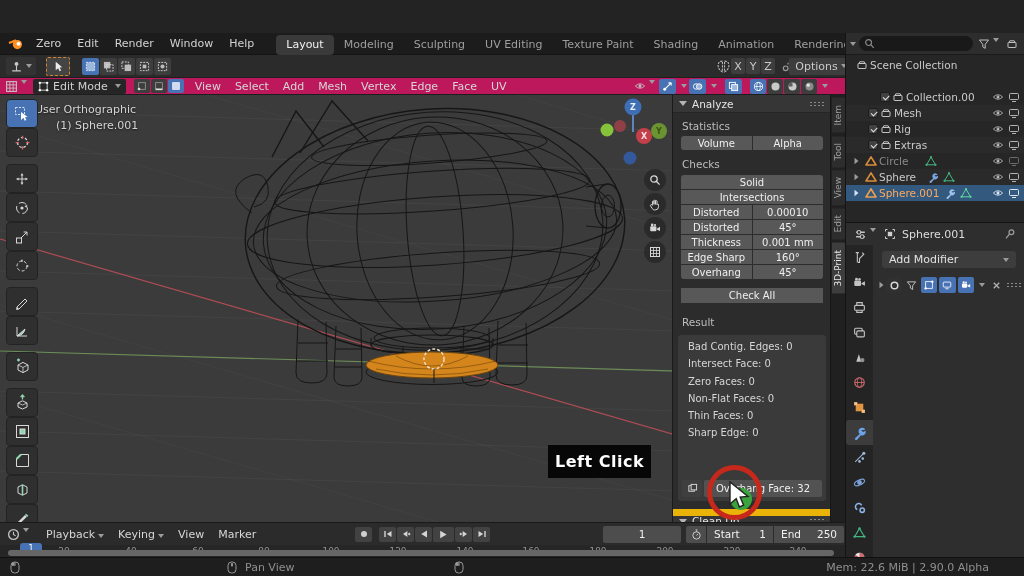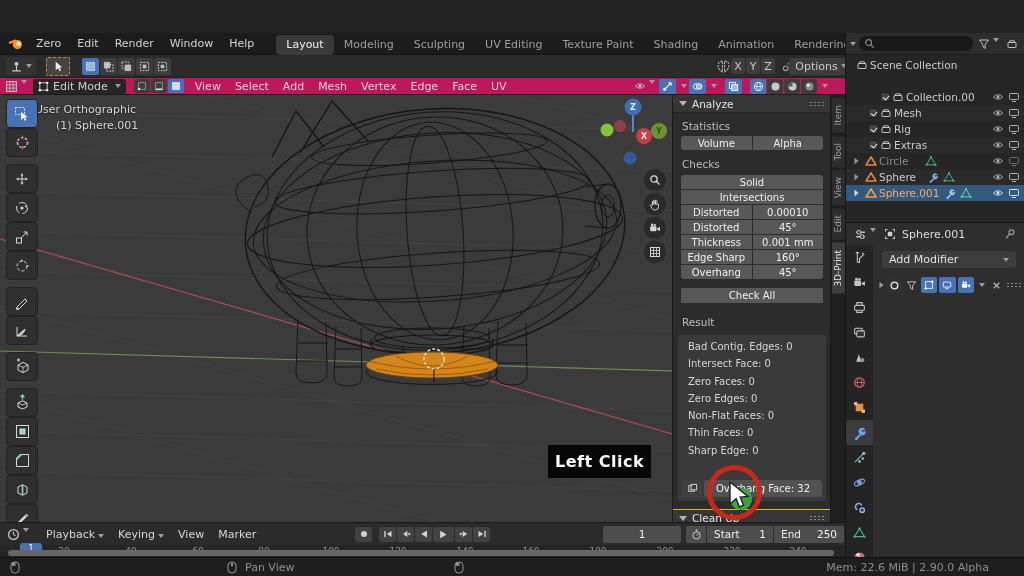--- a/index.html
+++ b/index.html
@@ -640,35 +640,34 @@
     <div class="pair" style="top:170px">
         <span class="pbtn" style="border-radius:0 0 0 3px">Overhang</span>
         <span class="pbtn" style="border-radius:0 0 3px 0">45°</span>
       </div>
     <div class="pbtn abs" style="left:8px;top:193px;width:142px;height:15px;border-radius:0">Check All</div>
     <div class="sect" style="top:221px">Result</div>
     <div class="abs" style="left:5px;top:240px;width:148px;height:166px;background:#3a3a3a;border-radius:3px;padding-top:3px">
       <div class="rrow">Bad Contig. Edges: 0</div>
       <div class="rrow">Intersect Face: 0</div>
       <div class="rrow">Zero Faces: 0</div>
-      <div class="rrow">Zero Edges: 0</div>
       <div class="rrow">Non-Flat Faces: 0</div>
       <div class="rrow">Thin Faces: 0</div>
       <div class="rrow">Sharp Edge: 0</div>
       <div class="flex" style="position:absolute;left:4px;right:4px;bottom:4px;height:17px;gap:2px">
         <span class="ib" style="width:20px;height:17px;background:#3f3f3f">
             <svg width="11" height="11" viewBox="0 0 12 12">
               <rect x="2" y="3" width="6" height="6" fill="none" stroke="#ddd"></rect>
               <rect x="4.5" y="1.5" width="6" height="6" fill="#3f3f3f" stroke="#ddd"></rect>
             </svg>
           </span>
         <span class="pbtn" style="flex:1;height:17px;background:#525252;border-radius:2px">Overhang Face: 32</span>
       </div>
     </div>
-    <div class="phead" style="top:414px;border-top:1px solid #eab308">
+    <div class="phead" style="top:414px;border-top:7px solid #eab308">
       <span class="tri-d" style="margin-right:5px"></span>
       <span style="flex:1">Clean Up</span>
       <span class="grip"></span>
     </div>
   </div>
 
   <div class="abs tabstrip">
     <div class="vtab">Item</div>
     <div class="vtab">Tool</div>
     <div class="vtab">View</div>

